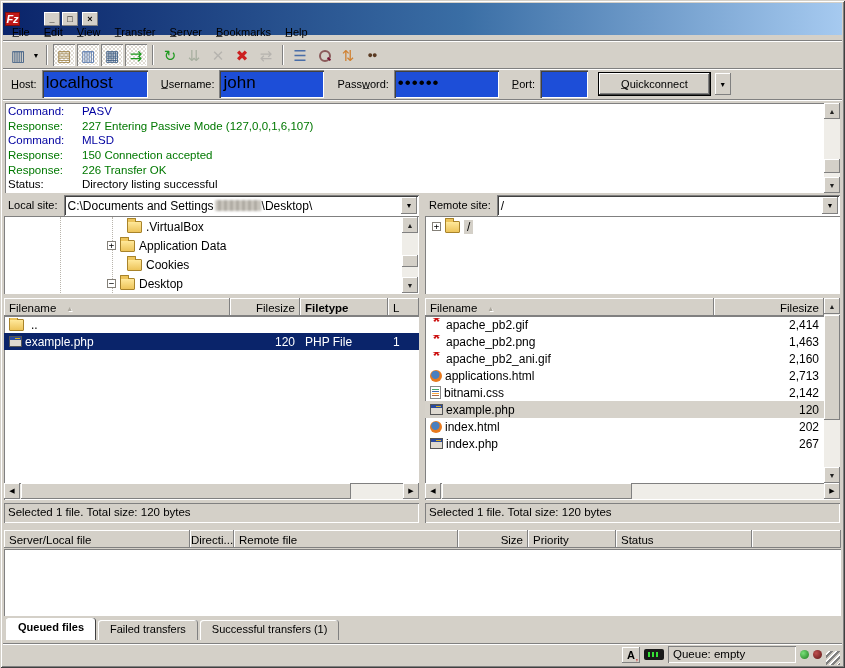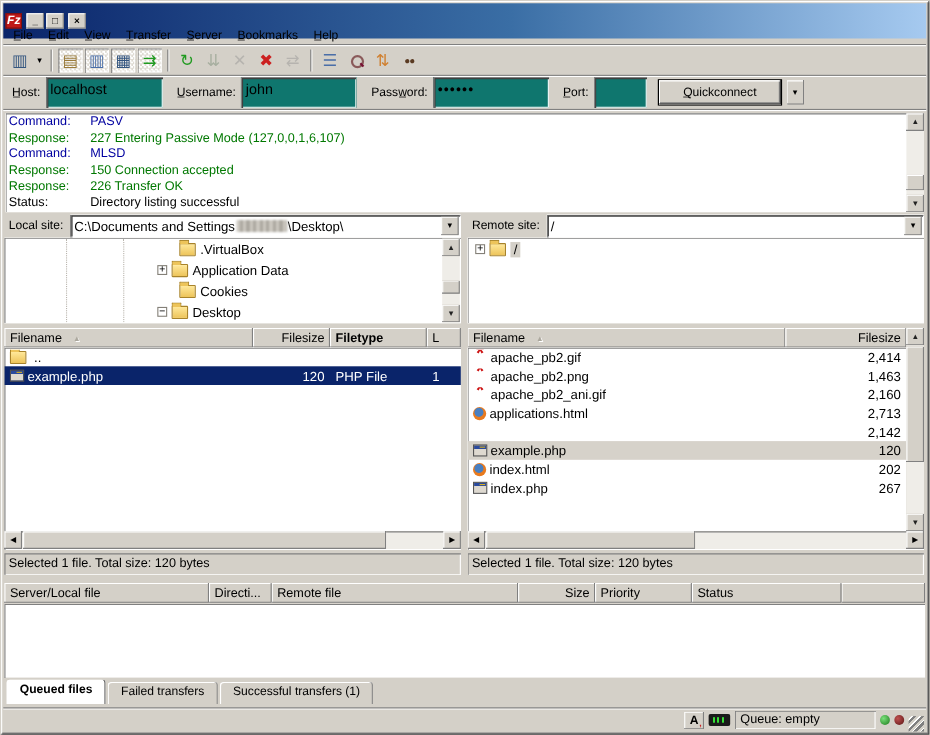--- a/index.html
+++ b/index.html
@@ -7,21 +7,21 @@
   body { font-family:"Liberation Sans", sans-serif; font-size:11px; color:#000; background:#d4d0c8; overflow:hidden; }
 
   .window { position:relative; width:845px; height:668px; background:#d4d0c8;
     box-shadow: inset 1px 1px 0 #d4d0c8, inset -1px -1px 0 #404040, inset 2px 2px 0 #fff, inset -2px -2px 0 #808080; padding:3px; }
   .client { position:absolute; left:3px; top:3px; width:839px; height:662px; }
   .raised-thin { box-shadow: inset -1px -1px 0 #808080, inset 1px 1px 0 #fff; background:#d4d0c8; }
   .sunken-thin { box-shadow: inset 1px 1px 0 #808080, inset -1px -1px 0 #fff; }
 
   
   .titlebar { position:absolute; left:0; top:0; width:839px; height:19px;
-    background:linear-gradient(to right,#0a246a,#3a6ea5 55%,#a6caf0); display:flex; align-items:center; padding:16px 2px; }
+    background:linear-gradient(to right,#0a246a,#3a6ea5 55%,#a6caf0); display:flex; align-items:center; padding:16px 2px;gap:20px; }
   .fzicon { width:15px; height:14px; background:#c01818; color:#fff; font-weight:bold; font-style:italic; font-size:11px;
     display:flex; align-items:center; justify-content:center; margin-right:4px; border:1px solid #7a0f0f; }
   .title-text { color:#fff; font-weight:bold; font-size:12px; letter-spacing:.2px; flex:1; white-space:nowrap; }
   .winbtns { display:flex; gap:2px; }
   .winbtn { width:16px; height:14px; font-size:9px; font-weight:bold; display:flex; align-items:center; justify-content:center; color:#000; }
   .winbtn.close { margin-left:2px; }
 
   
   .menubar { position:absolute; left:0; top:19px; width:839px; height:20px; display:flex; align-items:center; padding-left:2px;
     border-bottom:1px solid #fff; box-shadow:0 -1px 0 #808080 inset; }
@@ -40,22 +40,22 @@
   .c-blue { color:#4a6ea8; } .c-tan { color:#9a7b3a; } .c-green { color:#1f9a1f; } .c-red { color:#cc2020; }
   .c-gray { color:#8a8a8a; } .c-orange { color:#d08030; } .c-navy { color:#33557f; } .c-brown { color:#5a3a22; }
   .mag { width:13px; height:13px; position:relative; }
   .mag::before { content:""; position:absolute; left:1px; top:1px; width:8px; height:8px; border:2px solid #8a5a5a; border-radius:50%; }
   .mag::after { content:""; position:absolute; left:9px; top:9px; width:4px; height:2px; background:#713; transform:rotate(45deg); }
 
   
   .qcbar { position:absolute; left:0; top:66px; width:839px; height:31px; display:flex; align-items:center; gap:5px; padding-left:8px;
     border-bottom:1px solid #808080; box-shadow:0 1px 0 #fff; }
   .qc-label { white-space:nowrap; }
-  .qc-input { height:28px; background:#0f766e; box-shadow: inset 1px 1px 0 #808080, inset 2px 2px 0 #404040, inset -1px -1px 0 #fff;
-    padding:3px 4px 0 4px; font-size:13px; white-space:nowrap; overflow:hidden; }
+  .qc-input { height:28px; background:#1d4ed8; box-shadow: inset 1px 1px 0 #808080, inset 2px 2px 0 #404040, inset -1px -1px 0 #fff;
+    padding:3px 4px 0 4px; font-size:17px; white-space:nowrap; overflow:hidden; }
   .qc-host { width:106px; } .qc-user { width:105px; } .qc-pass { width:105px; letter-spacing:1px; } .qc-port { width:48px; }
   .qc-btn { height:22px; padding:0 22px; display:flex; align-items:center; margin-left:6px;
     box-shadow: inset -1px -1px 0 #404040, inset 1px 1px 0 #fff, inset -2px -2px 0 #808080, 0 0 0 1px #000; }
   .qc-btn-drop { width:16px; height:22px; display:flex; align-items:center; justify-content:center; font-size:7px; }
 
   
   .logpanel { position:absolute; left:2px; top:100px; width:835px; height:90px; background:#fff;
     box-shadow: inset 1px 1px 0 #808080, inset -1px -1px 0 #fff; padding:1px 18px 1px 3px; overflow:hidden; }
   .log-line { display:flex; height:14.6px; align-items:center; font-size:11.5px; white-space:nowrap; }
   .log-type { width:74px; flex:none; }
@@ -269,21 +269,21 @@
       <div class="site-row">
         <span class="site-label">Local site:</span>
         <div class="combo">
           <span>C:\Documents and Settings</span>
               <span class="blurseg"></span>
               <span>\Desktop\</span>
           <div class="combo-drop raised-thin">▼</div>
         </div>
       </div>
       <div class="treebox">
-        <div class="tree-inner" style="padding-right:16px;padding-left:36px;">
+        <div class="tree-inner" style="padding-right:16px;">
           <div class="dotline" style="left:55px;"></div>
           <div class="dotline" style="left:107px;"></div>
           <div class="tree-row" style="padding-left:122px;">
                 <span class="icon-folder"></span>
                 <span>.VirtualBox</span>
               </div>
           <div class="tree-row" style="padding-left:102px;">
                 <span class="expander">+</span>
                 <span class="icon-folder"></span>
                 <span>Application Data</span>
@@ -393,20 +393,24 @@
               <div class="cell num" style="flex:1;">2,160</div>
             </div>
         <div class="lrow">
               <div class="cell" style="width:289px;">
                 <span class="fi fi-ff"></span>
                 <span>applications.html</span>
               </div>
               <div class="cell num" style="flex:1;">2,713</div>
             </div>
         <div class="lrow">
+              <div class="cell" style="width:289px;">
+                <span class="fi fi-doc"></span>
+                <span>bitnami.css</span>
+              </div>
               <div class="cell num" style="flex:1;">2,142</div>
             </div>
         <div class="lrow sel-inactive">
               <div class="cell" style="width:289px;">
                 <span class="fi fi-win"></span>
                 <span>example.php</span>
               </div>
               <div class="cell num" style="flex:1;">120</div>
             </div>
         <div class="lrow">
@@ -436,21 +440,21 @@
       </div>
       <div class="pane-status">Selected 1 file. Total size: 120 bytes</div>
     </div>
   </div>
 
   <div class="queue">
     <div class="queue-header">
       <div class="hcell" style="width:186px;">
             <span>Server/Local file</span>
           </div>
-      <div class="hcell" style="width:57px;">
+      <div class="hcell" style="width:44px;justify-content:center;">
             <span>Directi...</span>
           </div>
       <div class="hcell" style="width:224px;">
             <span>Remote file</span>
           </div>
       <div class="hcell num" style="width:70px;">
             <span>Size</span>
           </div>
       <div class="hcell" style="width:88px;">
             <span>Priority</span>

